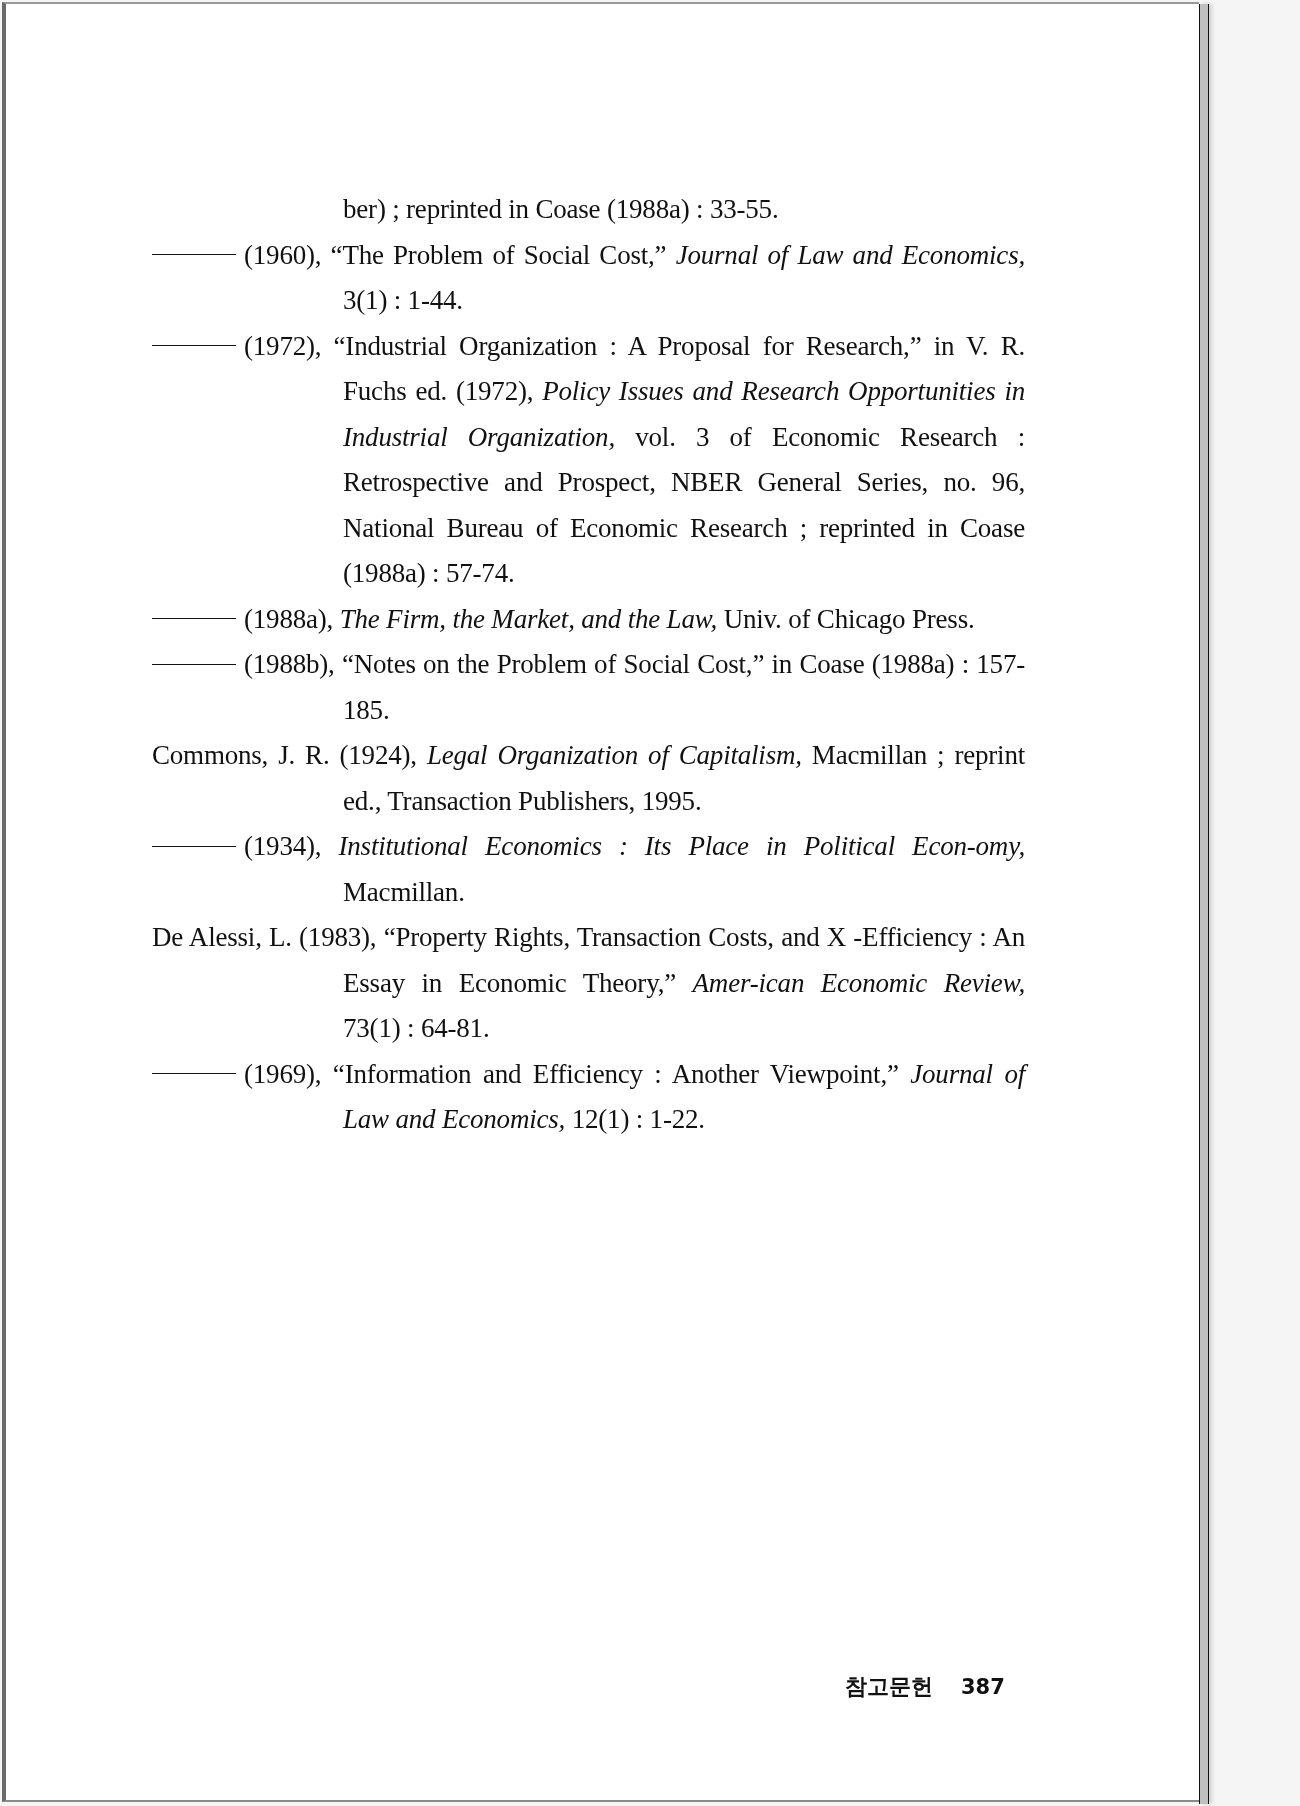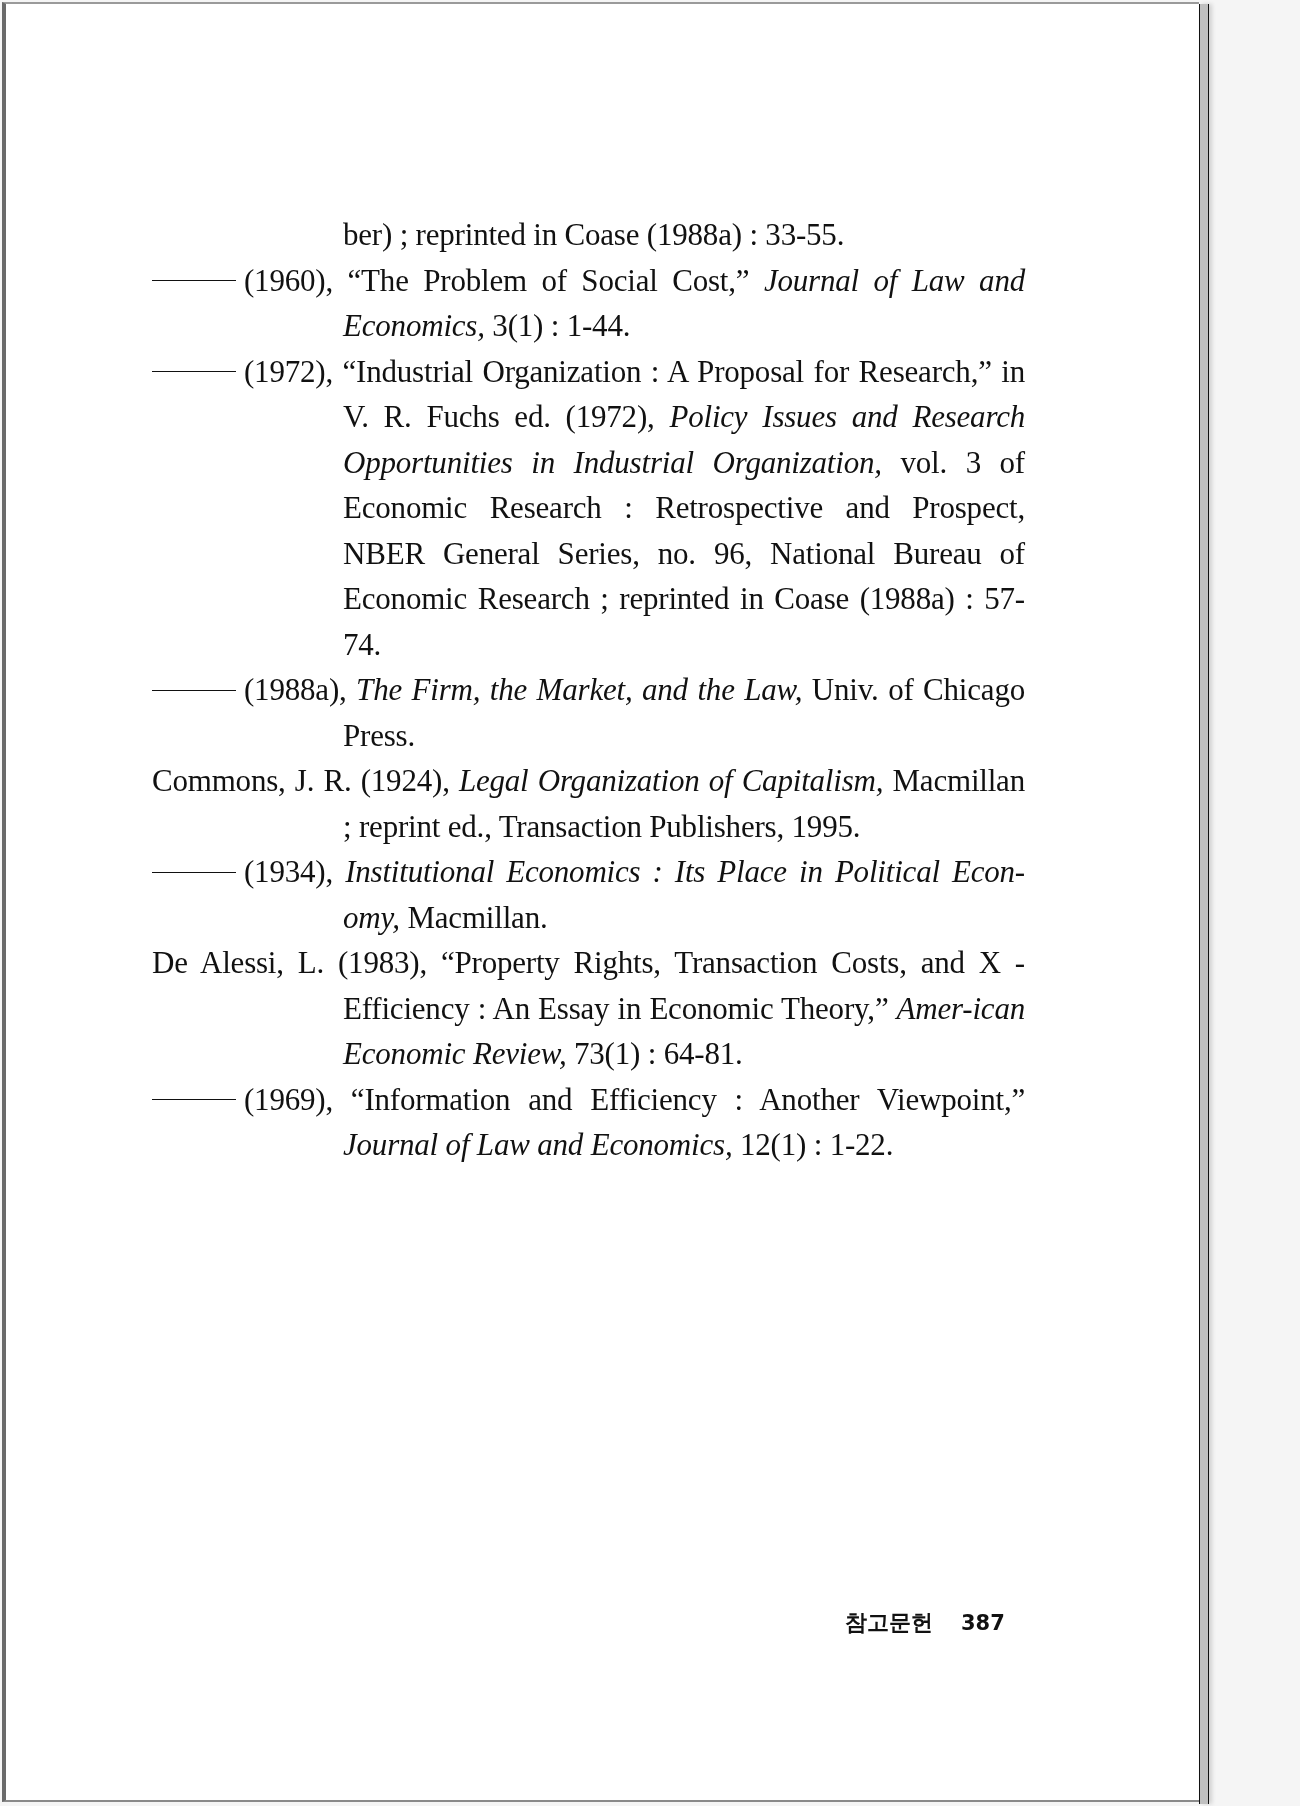--- a/index.html
+++ b/index.html
@@ -24,61 +24,61 @@
     width: 10px; height: 1800px;
     background: #c0c0c0;
     border-left: 1px solid #111;
     border-right: 1px solid #111;
     box-sizing: border-box;
     box-shadow: 3px 0 4px rgba(0,0,0,0.15);
   }
   .refs {
     position: absolute; left: 152px; top: 187px;
     width: 873px;
-    font-size: 31px;
+    font-size: 27px;
     line-height: 45.5px;
     letter-spacing: -0.2px;
-    margin-top: 25px;
   }
   .ref {
     padding-left: 191px;
     text-indent: -191px;
     text-align: justify;
     text-align-last: left;
     margin: 0;
   }
   .ref.cont { text-indent: 0; }
   .dash {
     display: inline-block; width: 84px; height: 1px;
     border-top: 1.6px solid #111;
     vertical-align: middle; margin-right: 8px;
     position: relative; top: -2px;
   }
   i { font-style: italic; }
   .footer {
-    position: absolute; left: 845px; top: 1608px;
+    position: absolute; left: 845px; top: 1672px;
     font-family: "DejaVu Sans", sans-serif;
     font-size: 22px; font-weight: bold;
     color: #111;
     white-space: nowrap;
     text-align: right;
   }
   .footer .num { margin-left: 28px; font-size: 21px; }
 </style>
 </head>
 <body>
 
 <div class="page"></div>
 <div class="page-edge"></div>
 
 <div class="refs" id="refs">
     <p class="ref cont"><span>ber) ; reprinted in Coase (1988a) : 33-55.</span></p>
     <p class="ref"><span class="dash"></span><span>(1960), “The Problem of Social Cost,” </span><i>Journal of Law and Economics,</i><span> 3(1) : 1-44.</span></p>
     <p class="ref"><span class="dash"></span><span>(1972), “Industrial Organization : A Proposal for Research,” in V. R. Fuchs ed. (1972), </span><i>Policy Issues and Research Opportunities in Industrial Organization,</i><span> vol. 3 of Economic Research : Retrospective and Prospect, NBER General Series, no. 96, National Bureau of Economic Research ; reprinted in Coase (1988a) : 57-74.</span></p>
     <p class="ref"><span class="dash"></span><span>(1988a), </span><i>The Firm, the Market, and the Law,</i><span> Univ. of Chicago Press.</span></p>
+    <p class="ref"><span class="dash"></span><span>(1988b), “Notes on the Problem of Social Cost,” in Coase (1988a) : 157-185.</span></p>
     <p class="ref"><span>Commons, J. R. (1924), </span><i>Legal Organization of Capitalism,</i><span> Macmillan ; reprint ed., Transaction Publishers, 1995.</span></p>
     <p class="ref"><span class="dash"></span><span>(1934), </span><i>Institutional Economics : Its Place in Political Econ-omy,</i><span> Macmillan.</span></p>
     <p class="ref"><span>De Alessi, L. (1983), “Property Rights, Transaction Costs, and X -Efficiency : An Essay in Economic Theory,” </span><i>Amer-ican Economic Review,</i><span> 73(1) : 64-81.</span></p>
     <p class="ref"><span class="dash"></span><span>(1969), “Information and Efficiency : Another Viewpoint,” </span><i>Journal of Law and Economics,</i><span> 12(1) : 1-22.</span></p>
   </div>
 
 <div class="footer">
   <span>참고문헌</span><span class="num">387</span>
 </div>
 

